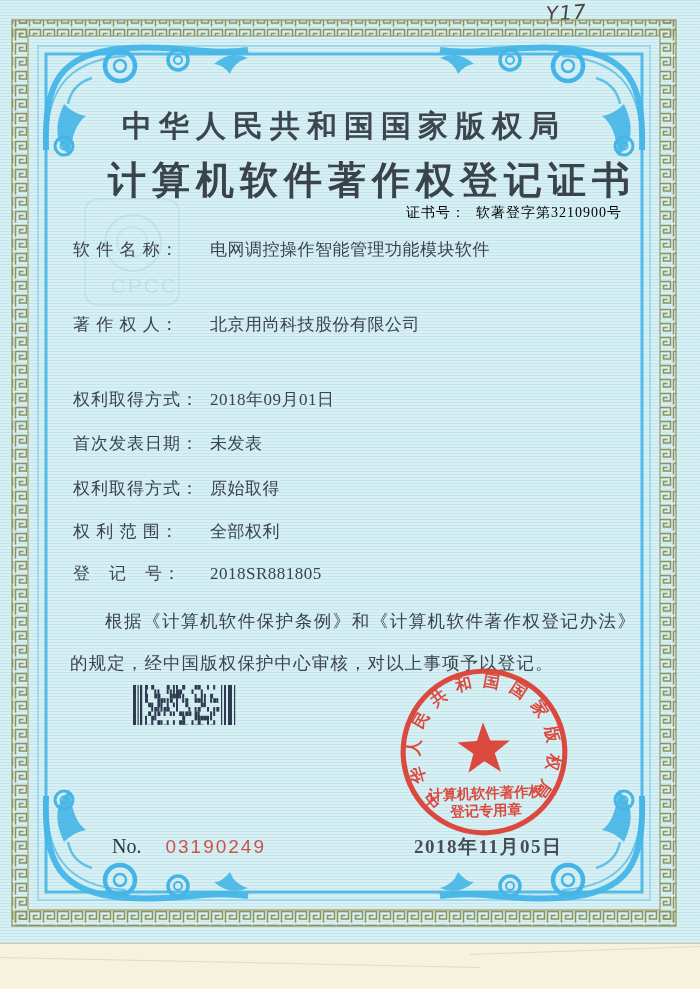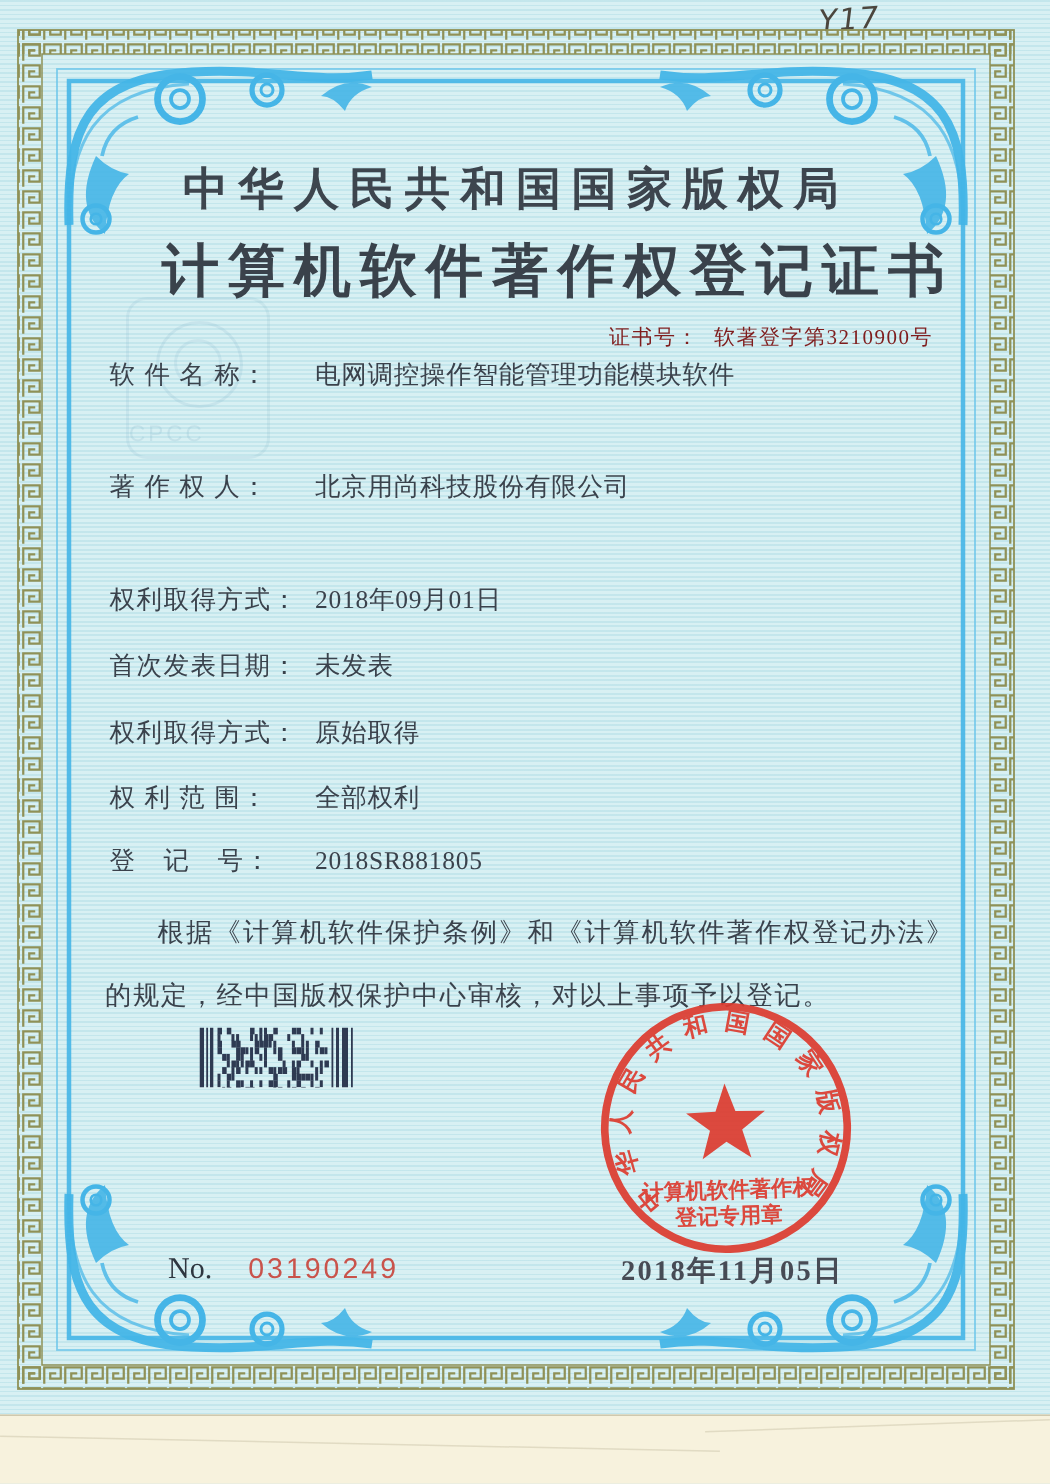--- a/index.html
+++ b/index.html
@@ -36,41 +36,41 @@
     text-align:center;font-size:30px;font-weight:bold;color:#3d454e;
     letter-spacing:7px;
   }
   .cert-title{
     position:absolute;left:12px;top:155px;width:664px;
     text-align:center;font-size:38px;font-weight:bold;color:#3a424b;
     letter-spacing:6px;
     margin-left:28px;
   }
   .certno-line{
-    position:absolute;top:216px;right:78px;
-    font-size:14px;color:#7f1d1d;letter-spacing:1px;
+    position:absolute;top:204px;right:78px;
+    font-size:14px;color:#000000;letter-spacing:1px;
   }
   .certno-line .lbl{margin-right:10px;}
   
   .watermark{
     position:absolute;left:84px;top:198px;width:92px;height:104px;
     border:2px solid rgba(140,185,205,0.35);border-radius:14px;
     opacity:0.55;
   }
   .watermark .wm-circle{
     position:absolute;left:18px;top:14px;width:54px;height:54px;border-radius:50%;
     border:2px solid rgba(140,185,205,0.40);
   }
   .watermark .wm-circle2{
     position:absolute;left:30px;top:26px;width:28px;height:28px;border-radius:50%;
     border:2px solid rgba(140,185,205,0.35);
   }
   .watermark .wm-text{
-    position:absolute;left:0;bottom:6px;width:100%;text-align:left;
-    font-family:"Liberation Sans",sans-serif;font-size:15px;letter-spacing:2px;
+    position:absolute;left:0;bottom:6px;width:100%;text-align:right;
+    font-family:"Liberation Sans",sans-serif;font-size:21px;letter-spacing:2px;
     color:rgba(140,185,205,0.45);font-weight:normal;
   }
   
   .field-row{position:absolute;left:73px;font-size:17px;color:#3a424c;}
   .field-row .f-label{
     position:absolute;left:0;top:0;width:132px;white-space:pre;letter-spacing:1px;
   }
   .field-row .f-values{position:absolute;left:137px;top:0;width:430px;}
   .field-row .f-values span{display:block;line-height:23px;letter-spacing:0.5px;white-space:pre;}
   .row1{top:238px;}

